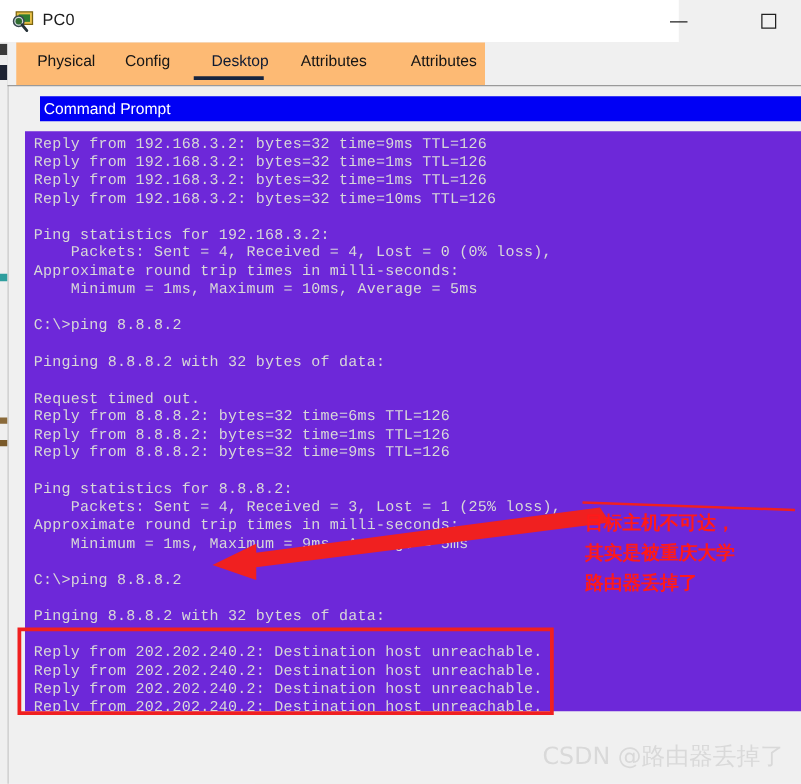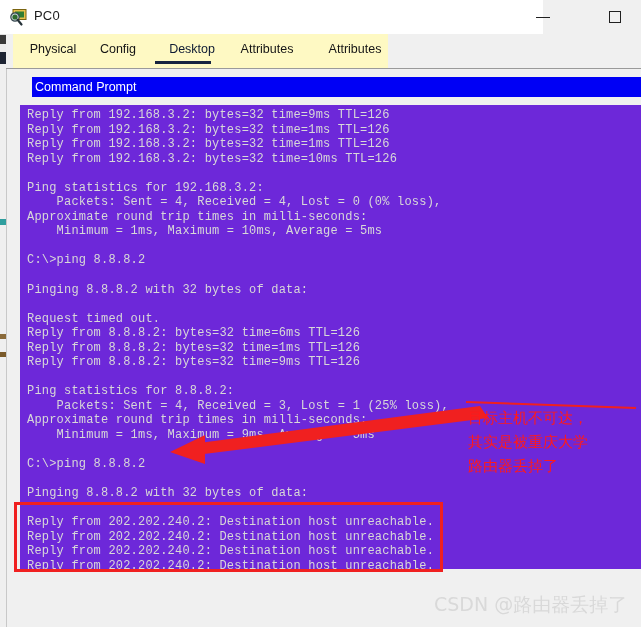--- a/index.html
+++ b/index.html
@@ -82,21 +82,21 @@
   .tabstrip-bg {
     position: absolute;
     left: 6px; top: 34px;
     width: 635px; height: 34px;
     background: #f0f0f0;
   }
   .tabstrip {
     position: absolute;
     left: 13px; top: 34px;
     width: 375px; height: 34px;
-    background: #fef9c3;
+    background: #fdba74;
   }
   .tab {
     position: absolute;
     top: 0;
     height: 34px;
     font-size: 12.5px;
     color: #151515;
     line-height: 30px;
     text-align: center;
     cursor: default;
@@ -175,21 +175,21 @@
     box-sizing: border-box;
   }
   .ann-text {
     position: absolute;
     left: 468px; top: 406px;
     width: 170px;
     font-family: "DejaVu Sans", "Liberation Sans", sans-serif;
     font-size: 15px;
     line-height: 24px;
     color: #ff1a1a;
-    font-weight: 400;
+    font-weight: 700;
     white-space: pre-line;
   }
   .watermark {
     position: absolute;
     left: 434px; top: 592px;
     font-family: "DejaVu Sans", "Liberation Sans", sans-serif;
     font-size: 19px;
     color: #d5d5d5;
     opacity: .85;
     white-space: nowrap;

